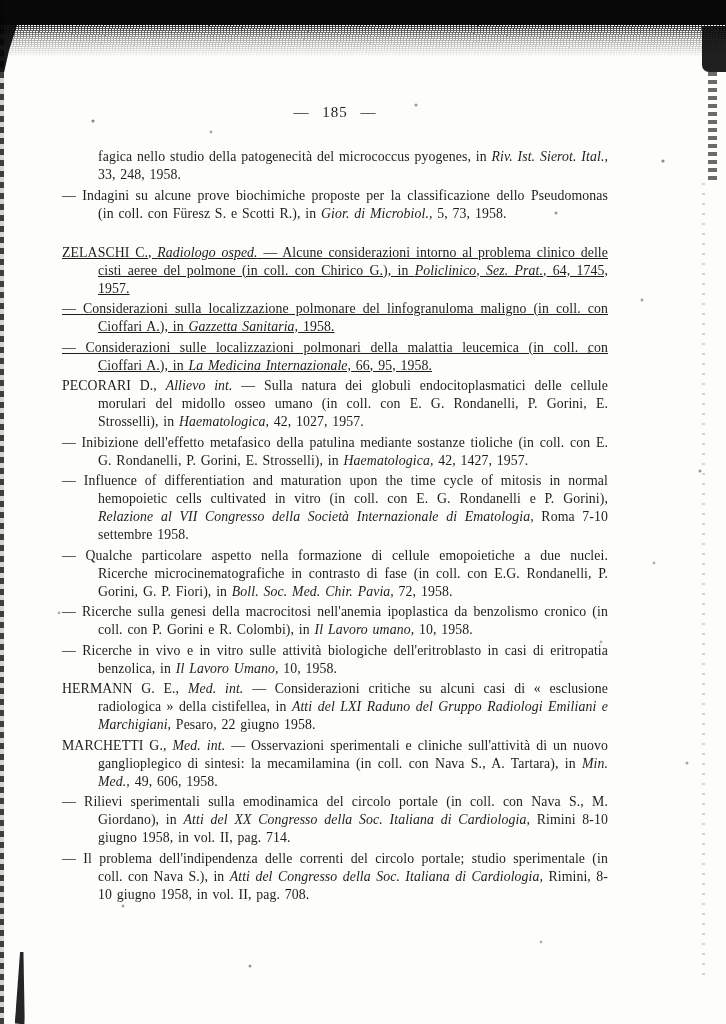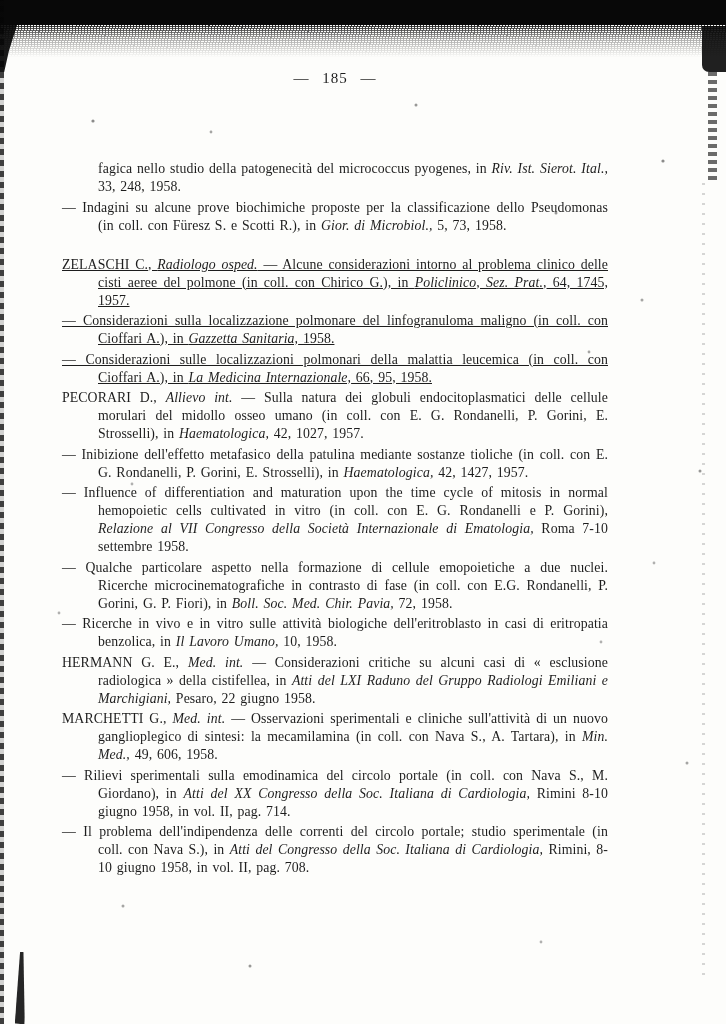--- a/index.html
+++ b/index.html
@@ -6,30 +6,30 @@
   .page {
     position:relative;
     width:726px; height:1024px;
     margin:0 auto;
     background:var(--paper,#fdfdfb);
     color:var(--ink,#1d1d1d);
     font-family:"Liberation Serif","DejaVu Serif",serif;
     overflow:hidden;
   }
   .page-number {
-    position:absolute; top:70px; left:62px; width:546px;
+    position:absolute; top:104px; left:62px; width:546px;
     text-align:center; font-size:15px; letter-spacing:1px; word-spacing:8px;
   }
   .content {
     position:absolute; top:148px; left:62px; width:546px;
     font-size:13.8px; line-height:18px;
     text-align:justify; letter-spacing:0.1px; word-spacing:1.2px;
   }
   .block { }
-  .block:first-child { margin-top:12px; }
+  .block:first-child { margin-top:0; }
   .block.gap-lg { margin-top:21px;text-decoration:underline; }
   .entry { margin:0 0 2.5px 0; }
   .entry.hanging { padding-left:36px; text-indent:-36px; }
   .entry.indented { padding-left:36px; text-indent:0; }
   .entry i { font-style:italic; }
 
   
   .artifact { position:absolute; pointer-events:none; }
   .artifact-top-band { top:0; left:0; right:0; height:25px; background:var(--artifact,#060606); }
   .artifact-top-fade {
@@ -119,20 +119,21 @@
       <div class="block gap-lg">
         <p class="entry hanging"><span>ZELASCHI C., </span><i>Radiologo osped.</i><span> — Alcune considerazioni intorno al problema clinico delle cisti aeree del polmone (in coll. con Chirico G.), in </span><i>Policlinico, Sez. Prat.,</i><span> 64, 1745, 1957.</span></p>
         <p class="entry hanging"><span>— Considerazioni sulla localizzazione polmonare del linfogranuloma maligno (in coll. con Cioffari A.), in </span><i>Gazzetta Sanitaria,</i><span> 1958.</span></p>
         <p class="entry hanging"><span>— Considerazioni sulle localizzazioni polmonari della malattia leucemica (in coll. con Cioffari A.), in </span><i>La Medicina Internazionale,</i><span> 66, 95, 1958.</span></p>
       </div>
       <div class="block">
         <p class="entry hanging"><span>PECORARI D., </span><i>Allievo int.</i><span> — Sulla natura dei globuli endocitoplasmatici delle cellule morulari del midollo osseo umano (in coll. con E. G. Rondanelli, P. Gorini, E. Strosselli), in </span><i>Haematologica,</i><span> 42, 1027, 1957.</span></p>
         <p class="entry hanging"><span>— Inibizione dell'effetto metafasico della patulina mediante sostanze tioliche (in coll. con E. G. Rondanelli, P. Gorini, E. Strosselli), in </span><i>Haematologica,</i><span> 42, 1427, 1957.</span></p>
         <p class="entry hanging"><span>— Influence of differentiation and maturation upon the time cycle of mitosis in normal hemopoietic cells cultivated in vitro (in coll. con E. G. Rondanelli e P. Gorini), </span><i>Relazione al VII Congresso della Società Internazionale di Ematologia,</i><span> Roma 7-10 settembre 1958.</span></p>
         <p class="entry hanging"><span>— Qualche particolare aspetto nella formazione di cellule emopoietiche a due nuclei. Ricerche microcinematografiche in contrasto di fase (in coll. con E.G. Rondanelli, P. Gorini, G. P. Fiori), in </span><i>Boll. Soc. Med. Chir. Pavia,</i><span> 72, 1958.</span></p>
+        <p class="entry hanging"><span>— Ricerche sulla genesi della macrocitosi nell'anemia ipoplastica da benzolismo cronico (in coll. con P. Gorini e R. Colombi), in </span><i>Il Lavoro umano,</i><span> 10, 1958.</span></p>
         <p class="entry hanging"><span>— Ricerche in vivo e in vitro sulle attività biologiche dell'eritroblasto in casi di eritropatia benzolica, in </span><i>Il Lavoro Umano,</i><span> 10, 1958.</span></p>
       </div>
       <div class="block">
         <p class="entry hanging"><span>HERMANN G. E., </span><i>Med. int.</i><span> — Considerazioni critiche su alcuni casi di « esclusione radiologica » della cistifellea, in </span><i>Atti del LXI Raduno del Gruppo Radiologi Emiliani e Marchigiani,</i><span> Pesaro, 22 giugno 1958.</span></p>
       </div>
       <div class="block">
         <p class="entry hanging"><span>MARCHETTI G., </span><i>Med. int.</i><span> — Osservazioni sperimentali e cliniche sull'attività di un nuovo ganglioplegico di sintesi: la mecamilamina (in coll. con Nava S., A. Tartara), in </span><i>Min. Med.,</i><span> 49, 606, 1958.</span></p>
         <p class="entry hanging"><span>— Rilievi sperimentali sulla emodinamica del circolo portale (in coll. con Nava S., M. Giordano), in </span><i>Atti del XX Congresso della Soc. Italiana di Cardiologia,</i><span> Rimini 8-10 giugno 1958, in vol. II, pag. 714.</span></p>
         <p class="entry hanging"><span>— Il problema dell'indipendenza delle correnti del circolo portale; studio sperimentale (in coll. con Nava S.), in </span><i>Atti del Congresso della Soc. Italiana di Cardiologia,</i><span> Rimini, 8-10 giugno 1958, in vol. II, pag. 708.</span></p>
       </div>

